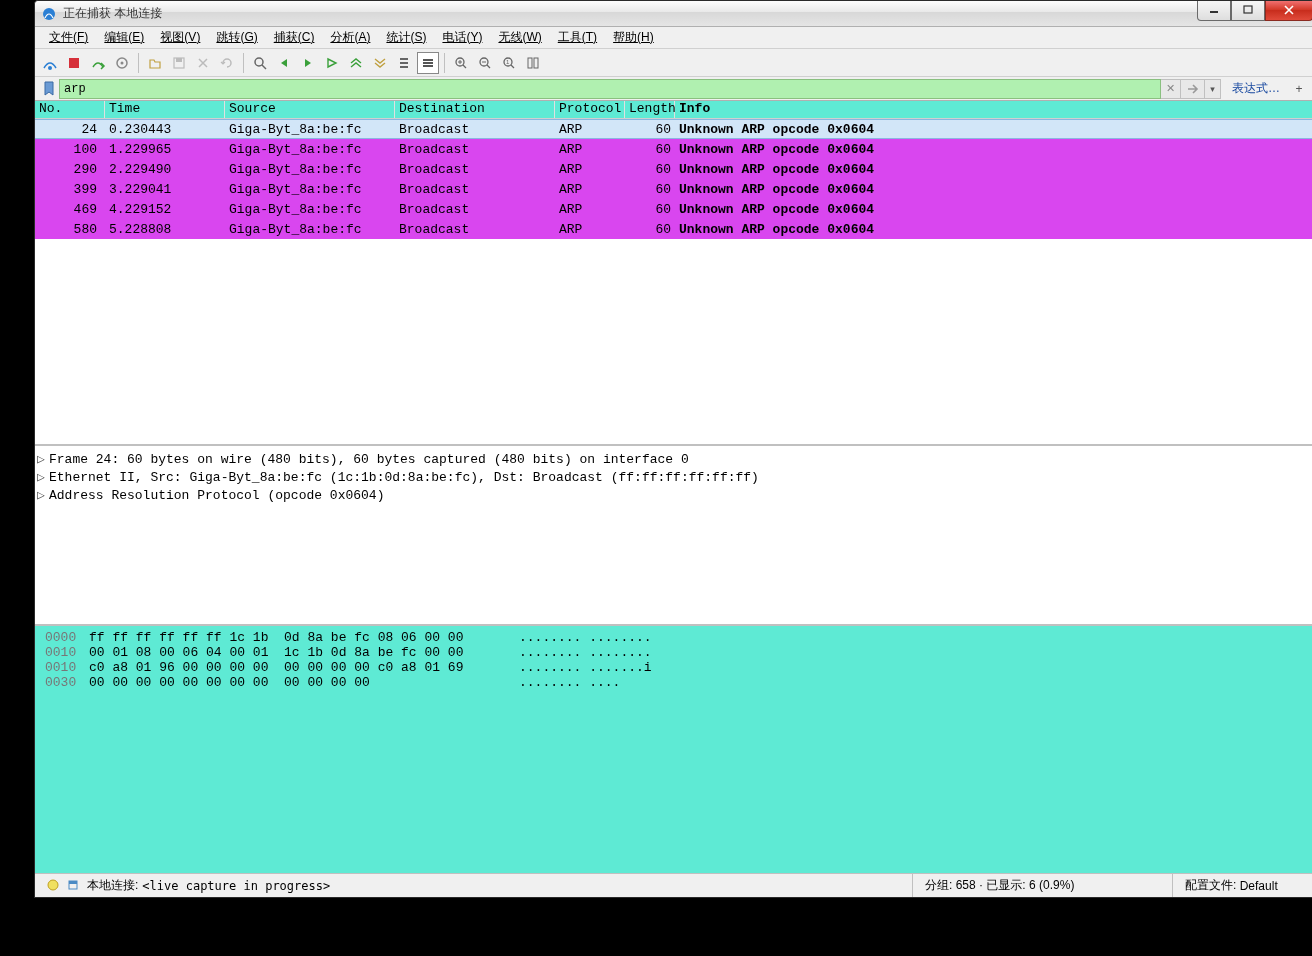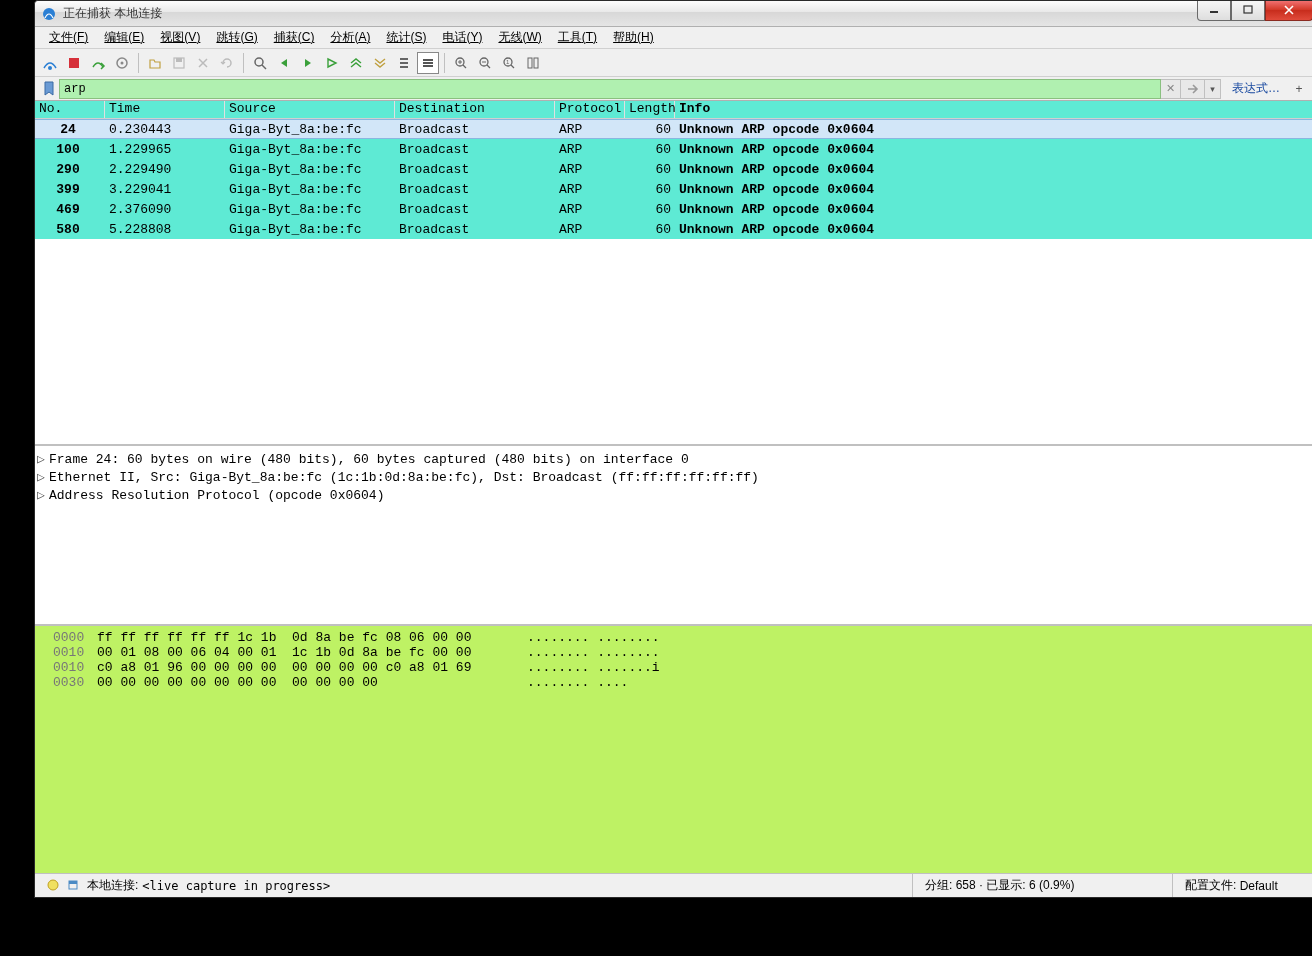--- a/index.html
+++ b/index.html
@@ -32,28 +32,28 @@
 .col-no { width: 70px; text-align: left; }
 .col-time { width: 120px; }
 .col-src { width: 170px; }
 .col-dst { width: 160px; }
 .col-proto { width: 70px; }
 .col-len { width: 50px; text-align: right; }
 .col-info { flex: 1; font-weight: bold; }
 .prows { flex:1; overflow: auto; }
 .prow { display: flex; height: 20px; font-family: Consolas, "Courier New", monospace; font-size: 13px; align-items: center; }
 .prow.selected { background: #d2e6f8; border-top:1px solid #8ab6e0; border-bottom:1px solid #8ab6e0; }
-.prow.alt { background: #5eead4; }
+.prow.alt { background: #d946ef; }
 .prow div { padding: 0 4px; white-space: nowrap; overflow: hidden; }
-.prow .col-no { text-align: center; padding-right: 8px; font-weight: bold; }
+.prow .col-no { text-align: right; padding-right: 8px; }
 .prow .col-len { text-align: right; padding-right: 4px; }
 .pane-details { height: 180px; background: #fff; overflow: auto; border-bottom: 2px solid #c0c0c0; font-family: Consolas, "Courier New", monospace; font-size: 13px; padding: 4px 2px; }
 .detline { padding: 1px 0; }
 .detline .tri { display:inline-block; width: 12px; color:#555; }
-.pane-hex { height: 260px; background: #bef264; overflow: auto; font-family: Consolas, "Courier New", monospace; font-size: 13px; padding: 4px 12px; }
+.pane-hex { height: 260px; background: #5eead4; overflow: auto; font-family: Consolas, "Courier New", monospace; font-size: 13px; padding: 4px 4px; }
 .hexline { display: flex; white-space: pre; }
 .hexoff { width: 50px; color: #777; padding-left: 6px; }
 .hexbytes { width: 400px; }
 .hexascii { padding-left: 30px; }
 .statusbar { position: absolute; bottom: 0; left: 0; right: 0; height: 24px; background: #f0f0f0; border-top: 1px solid #c0c0c0; display: flex; align-items: center; font-size: 12px; }
 .statusbar .sseg { padding: 0 12px; border-right: 1px solid #c0c0c0; height: 100%; display:flex; align-items:center; }
 .statusbar .sseg.grow { flex: 1; border-right:1px solid #c0c0c0; }
 .sicon { width: 14px; height: 14px; margin-right: 6px; }
 svg { display: block; }
 </style>
@@ -287,21 +287,21 @@
           <div class="col-no">399</div>
           <div class="col-time">3.229041</div>
           <div class="col-src">Giga-Byt_8a:be:fc</div>
           <div class="col-dst">Broadcast</div>
           <div class="col-proto">ARP</div>
           <div class="col-len">60</div>
           <div class="col-info">Unknown ARP opcode 0x0604</div>
         </div>
         <div class="prow alt">
           <div class="col-no">469</div>
-          <div class="col-time">2.376090</div>
+          <div class="col-time">4.229152</div>
           <div class="col-src">Giga-Byt_8a:be:fc</div>
           <div class="col-dst">Broadcast</div>
           <div class="col-proto">ARP</div>
           <div class="col-len">60</div>
           <div class="col-info">Unknown ARP opcode 0x0604</div>
         </div>
         <div class="prow alt">
           <div class="col-no">580</div>
           <div class="col-time">5.228808</div>
           <div class="col-src">Giga-Byt_8a:be:fc</div>

